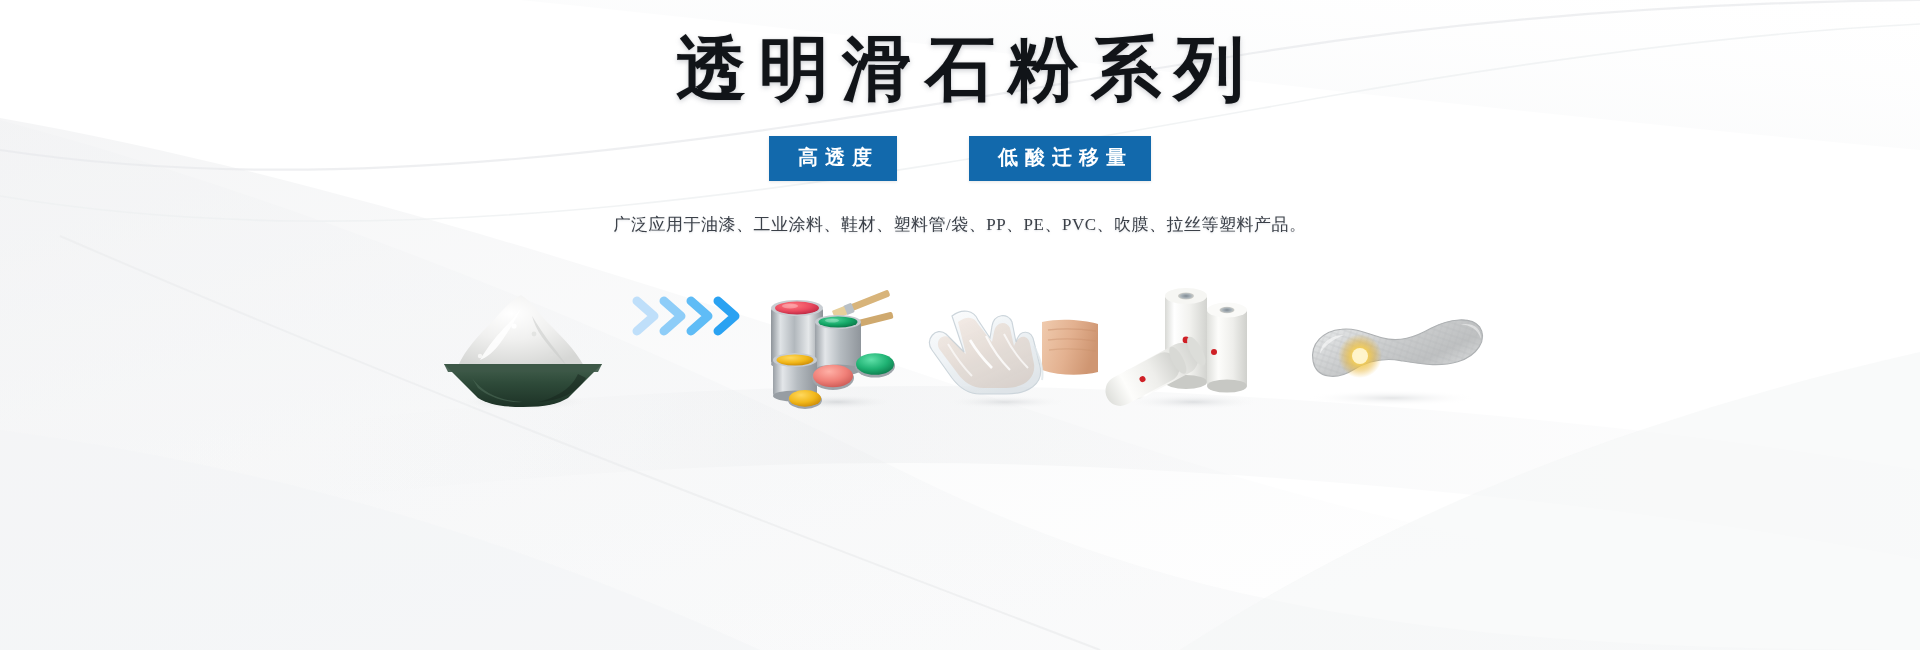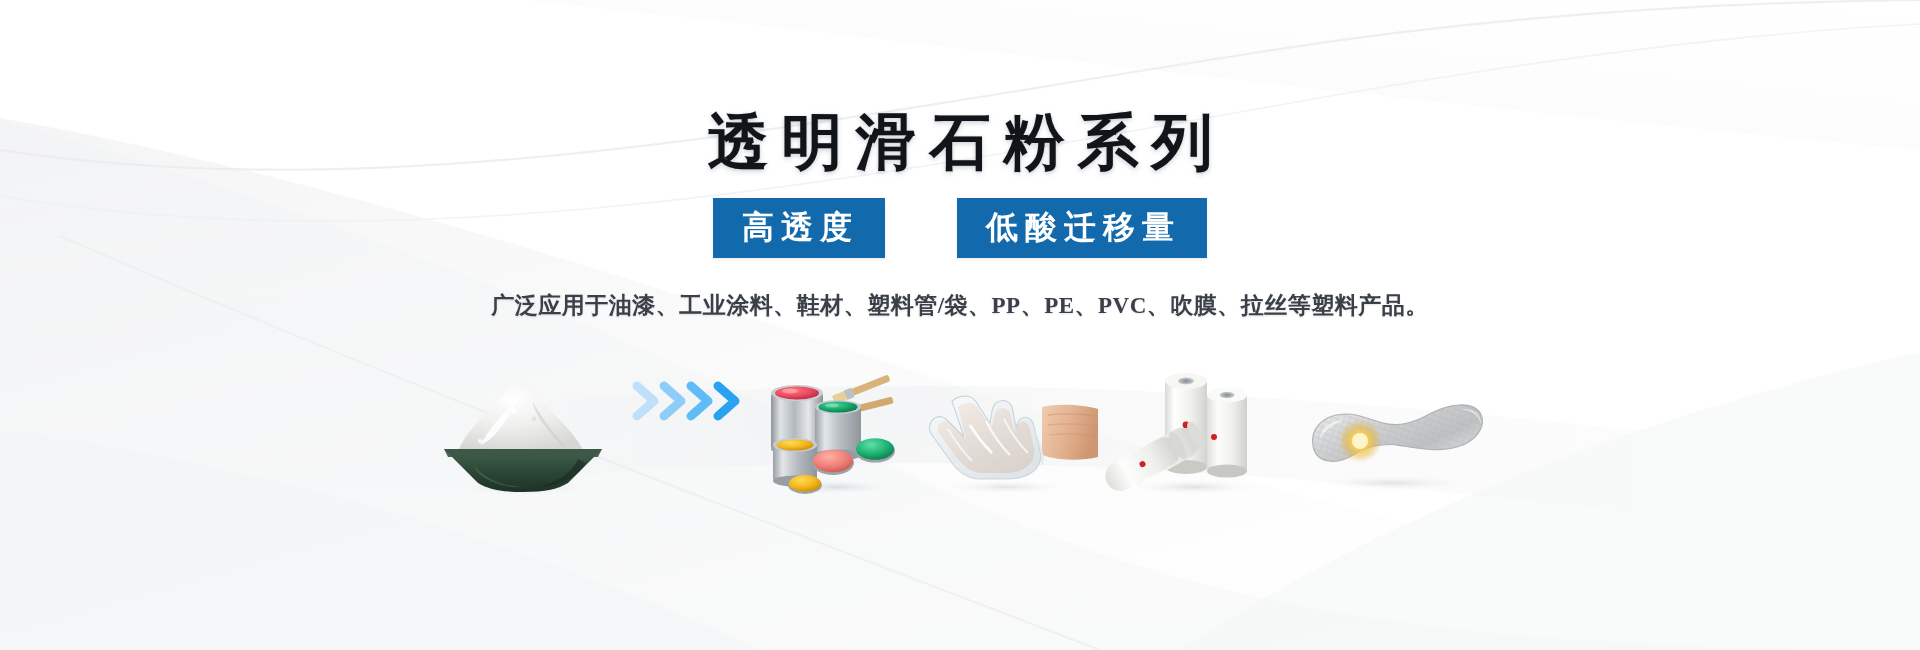--- a/index.html
+++ b/index.html
@@ -23,58 +23,58 @@
   .bg-layer svg { width:100%; height:100%; display:block; }
 
   
   .content {
     position:absolute; inset:0;
     display:flex; flex-direction:column;
     align-items:center;
   }
 
   .title {
-    margin-top:110px;
-    font-family:Liberation Sans, sans-serif;
-    font-size:61px;
+    margin-top:38px;
+    font-family:Liberation Mono, monospace;
+    font-size:70px;
     font-weight:700;
     letter-spacing:13px;
     color:#111418;
     text-indent:13px;
     line-height:1.05;
     text-shadow:0 2px 5px rgba(150,155,165,0.45), 0 0 1px rgba(0,0,0,0.3);
     white-space:nowrap;
   }
 
   .badges {
     margin-top:24px;
     display:flex;
     align-items:center;
     gap:72px;
   }
   .badge {
     background:#1269ac;
     color:#ffffff;
     font-family:"Liberation Serif", serif;
     font-weight:700;
-    font-size:32px;
+    font-size:20px;
     letter-spacing:7px;
     text-indent:7px;
-    padding:9px 26px 11px 22px;
+    padding:9px 18px 11px 22px;
     line-height:1.25;
     white-space:nowrap;
     box-shadow:0 1px 3px rgba(0,0,0,0.10);
   }
   .badge.is-fda { letter-spacing:4px; text-indent:4px; }
 
   .subtitle {
     margin-top:32px;
     font-family:"Liberation Serif", serif;
-    font-size:23px;
-    font-weight:700;
+    font-size:17px;
+    font-weight:400;
     color:#3b4048;
     letter-spacing:0.5px;
     white-space:nowrap;
     text-shadow:0 1px 2px rgba(170,175,185,0.35);
   }
 
   
   .showcase {
     margin-top:14px;
     width:1920px;

